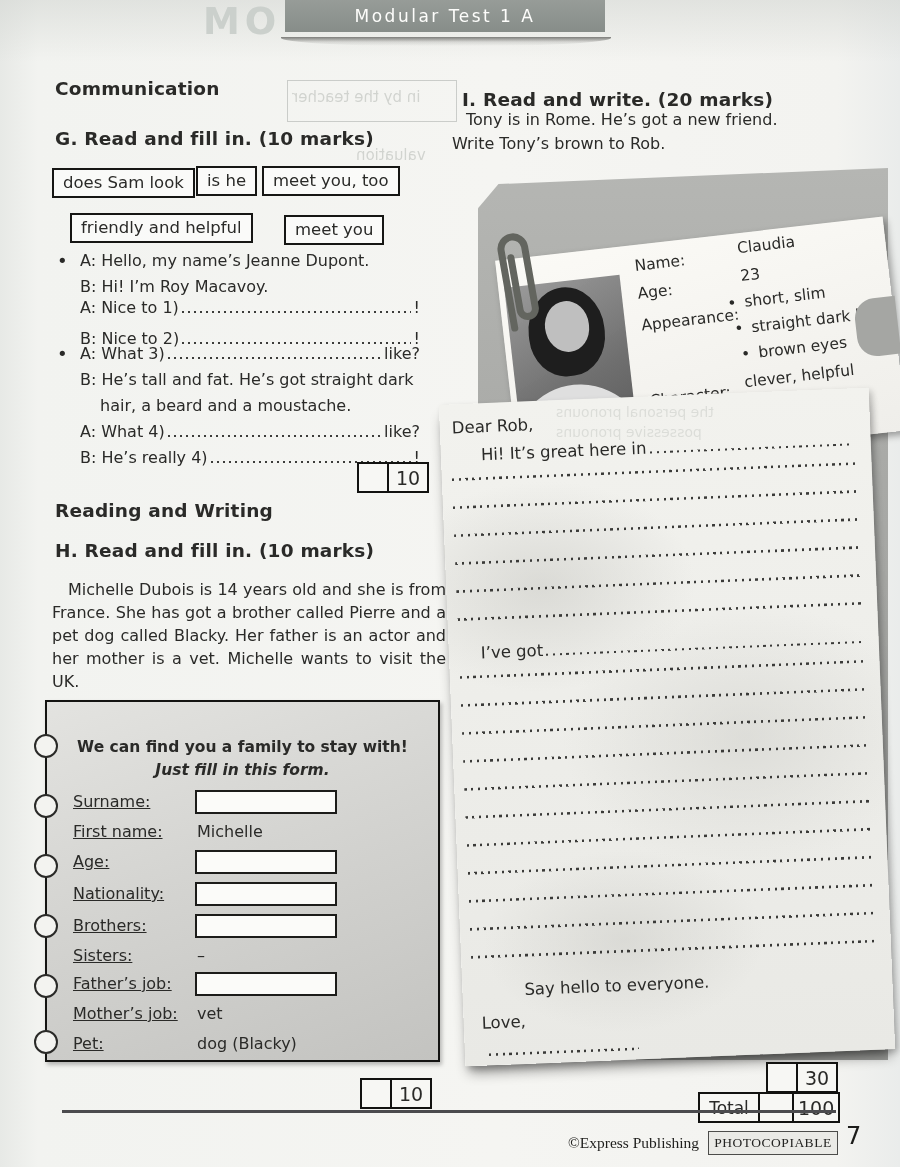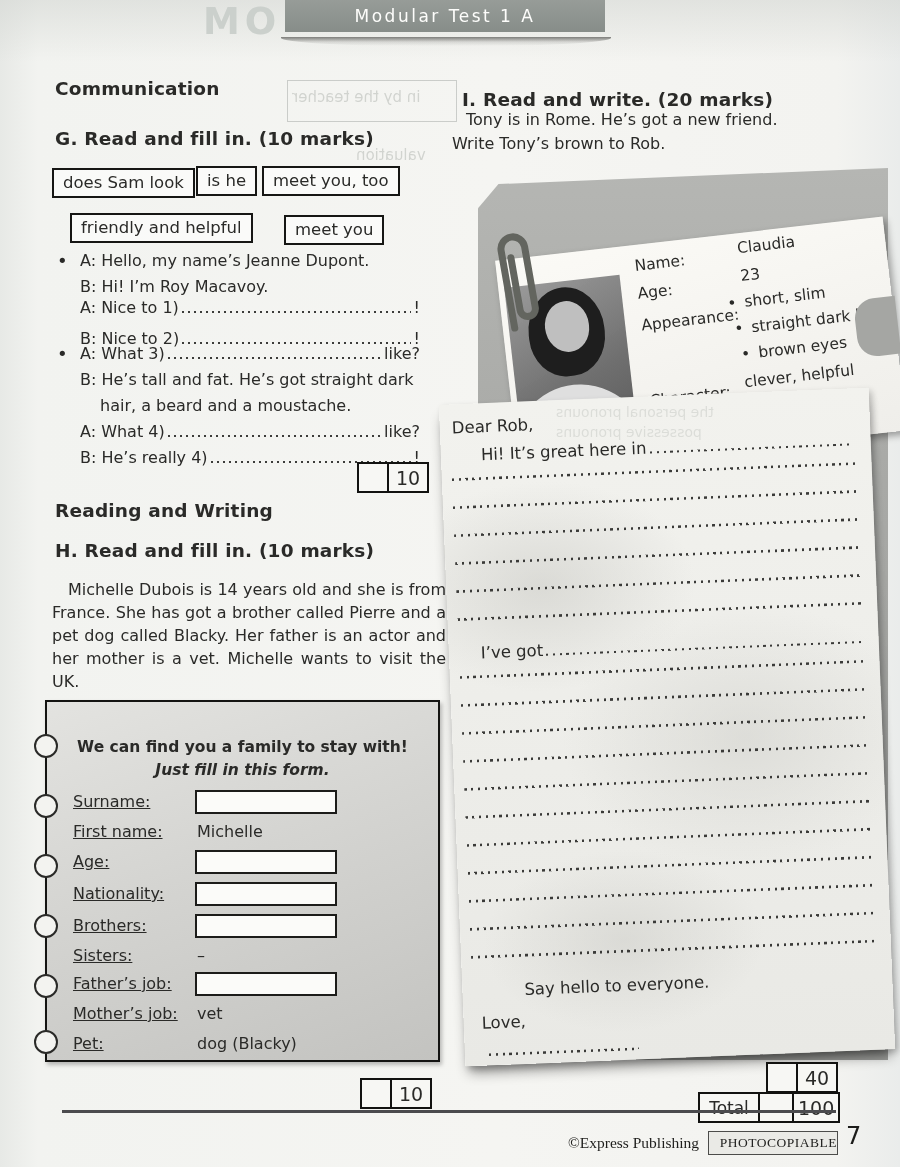--- a/index.html
+++ b/index.html
@@ -90,21 +90,21 @@
   .lt-flex { position:absolute; right:14px; display:flex; align-items:baseline; font-size:16.5px; }
   .lt-flex .dots { background-image:repeating-linear-gradient(90deg,#3a3a38 0 2.2px,transparent 2.2px 6.8px); }
   .dline { position:absolute; left:10px; right:14px; height:3px;
     background-image:repeating-linear-gradient(90deg,#3a3a38 0 2.2px,transparent 2.2px 6.8px);
     background-size:100% 2.6px; background-repeat:no-repeat; background-position:bottom; }
 
   
   .rule { left:62px; top:1110px; width:774px; height:3px; background:#4b4b4e; }
   .pub { left:568px; top:1134px; font-family:"Liberation Serif", serif; font-size:15.5px; color:#1e1e1c; }
   .photocopiable { left:708px; top:1131px; width:130px; height:24px; border:1.5px solid #4c4c4a;
-    background:#eaeae6; display:flex; align-items:center; justify-content:flex-end;
+    background:#eaeae6; display:flex; align-items:center; justify-content:center;
     font-family:"Liberation Serif", serif; font-size:13.5px; letter-spacing:.5px; color:#232321; }
   .pagenum { left:846px; top:1122px; font-size:24px; color:#1c1c1a; }
 </style>
 </head>
 <body>
 
 <div id="page">
 
   <div class="abs header-bar">
     <span>Modular Test 1 A</span>
@@ -279,21 +279,21 @@
     <div class="dline" style="top:552px;"></div>
     <div class="lt-text" style="left:62px; top:578px;">Say hello to everyone.</div>
     <div class="lt-text" style="left:18px; top:610px;">Love,</div>
     <div class="dline" style="left:24px; right:auto; width:150px; top:650px;"></div>
   </div>
   <div class="abs ghost" style="left:556px; top:404px; font-size:14px; opacity:.22;">the personal pronouns</div>
   <div class="abs ghost" style="left:556px; top:424px; font-size:14px; opacity:.22;">possessive pronouns</div>
 
   <div class="score" style="left:766px; top:1062px;">
     <div class="c-blank"></div>
-    <div class="c-val">40</div>
+    <div class="c-val">30</div>
   </div>
   <div class="score" style="left:698px; top:1092px;">
     <div class="c-label">Total</div>
     <div class="c-blank" style="width:34px;"></div>
     <div class="c-val" style="min-width:44px;">100</div>
   </div>
 
   <div class="abs rule"></div>
   <div class="abs pub">©Express Publishing</div>
   <div class="abs photocopiable">

